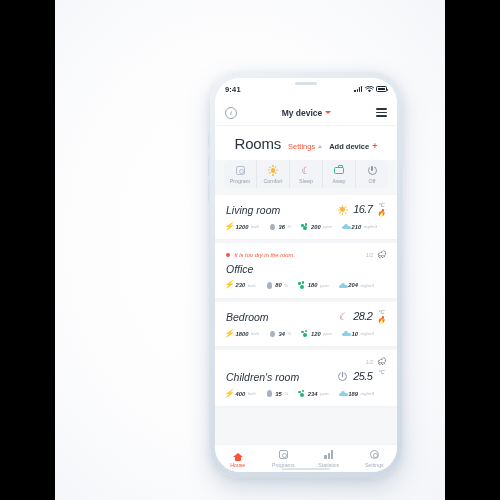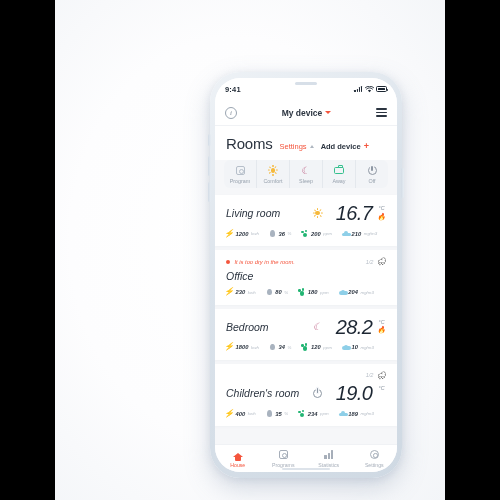--- a/index.html
+++ b/index.html
@@ -134,20 +134,21 @@
   #content {
     position: absolute; left:0; right:0;
     top: 48px; bottom: 28px;
     background: #f6f7f9;
     overflow: hidden;
   }
   #titlerow {
     display:flex; align-items: baseline; gap: 7px;
     padding: 9px 11px 8px 11px;
     background: #ffffff;
+    justify-content: center;
   }
   #page-title {
     font-size: 15px; color: #2b3440; font-weight: 400;
     letter-spacing: -.2px;
   }
   .link-override {
     display:flex; align-items:center; gap: 3px;
     font-size: 7.5px; color: #f4553d; font-weight: 500;
   }
   .link-add {
@@ -247,22 +248,22 @@
   .warn-count { font-size: 5.6px; color: #b9c0c9; }
   .warn-ico { font-size: 7.5px; line-height: 1; }
 
   .card-main {
     display:flex; align-items: center; justify-content: space-between;
   }
   .room-name { font-size: 10.5px; color: #2b3440; font-weight: 400; }
   .temp-group { display:flex; align-items:center; gap: 5px; }
   .temp-mode-ico { display:flex; align-items:center; justify-content:center; width: 11px; }
   .temp-val {
-    font-size: 20px; color: #1d2733; font-weight: 400;
-    letter-spacing: -.6px; line-height: 1; margin-left: 8px;
+    font-size: 11px; color: #1d2733; font-weight: 400;
+    letter-spacing: -.6px; line-height: 1;
   }
   .temp-units { display:flex; flex-direction:column; align-items:center; gap: 1px; }
   .deg-c { font-size: 5.4px; color: #8d97a3; line-height: 1; }
   .flame { font-size: 7px; color: #f4553d; line-height: 1; }
   .flame.hidden { visibility: hidden; }
 
   .metrics {
     display:flex; align-items:center; gap: 10px;
     margin-top: 6px;
   }
@@ -617,21 +618,21 @@
                   <span class="warn-count">1/2</span>
                   <span class="warn-ico">🌨</span>
                 </div>
               </div>
               <div class="card-main">
                 <div class="room-name">Children's room</div>
                 <div class="temp-group">
                   <div class="temp-mode-ico">
                     <div class="ico-power"></div>
                   </div>
-                  <div class="temp-val">19.0</div>
+                  <div class="temp-val">25.5</div>
                   <div class="temp-units">
                     <span class="deg-c">°C</span>
                     <span class="flame hidden">🔥</span>
                   </div>
                 </div>
               </div>
               <div class="metrics">
                 <div class="metric">
                   <span class="m-ico">
                       <span class="ico-bolt">⚡</span>

